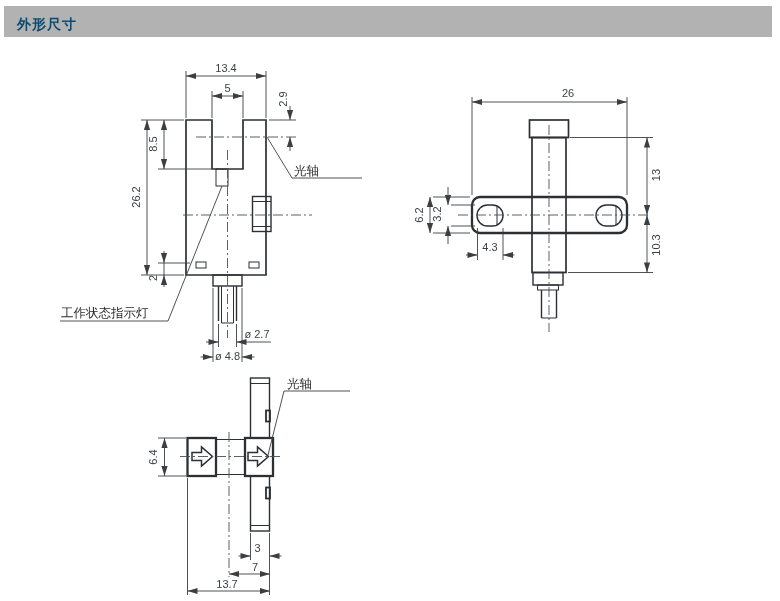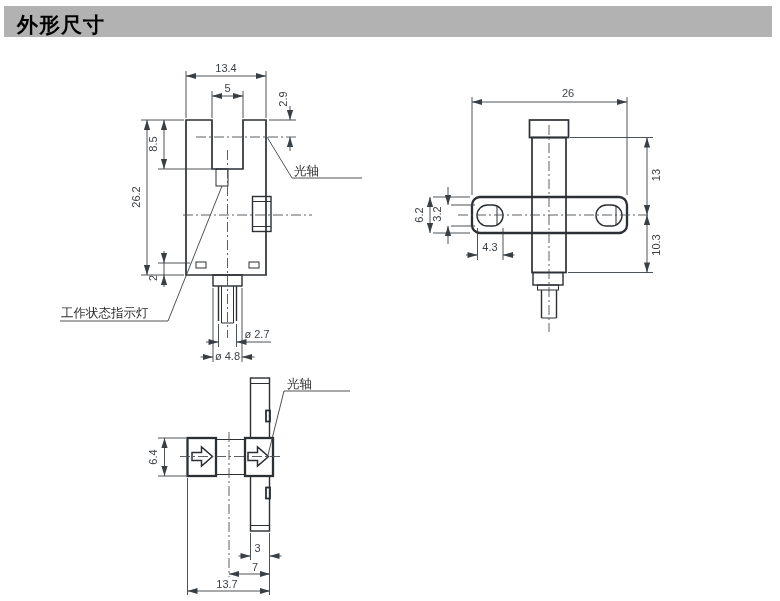--- a/index.html
+++ b/index.html
@@ -1,20 +1,20 @@
 <!DOCTYPE html>
 <html><head>
 <meta charset="utf-8">
 <style>
   html,body{margin:0;padding:0;background:#fff;}
   .page{position:relative;width:780px;height:601px;background:#ffffff;overflow:hidden;
         font-family:"Liberation Sans","DejaVu Sans",sans-serif;}
   .header-bar{position:absolute;left:4px;top:6px;width:768px;height:31px;background:#b2b2b2;}
-  .header-title{position:absolute;left:13px;top:8px;font-size:21px;font-weight:bold;color:#000000;
-        letter-spacing:1px;line-height:22px;}
+  .header-title{position:absolute;left:13px;top:8px;font-size:14px;font-weight:bold;color:#0c4a6e;
+        letter-spacing:1px;line-height:22px;font-family:Liberation Mono, monospace;}
   svg{position:absolute;left:0;top:0;}
   
   .o  {stroke:#2c3034;stroke-width:1.7;fill:none;}           
   .o2 {stroke:#2c3034;stroke-width:2.3;fill:none;}           
   .o15{stroke:#2c3034;stroke-width:1.4;fill:none;}           
   .t  {stroke:#2c3034;stroke-width:1;fill:none;}             
   .d  {stroke:#3a3f44;stroke-width:0.9;fill:none;}           
   .c  {stroke:#4a4f54;stroke-width:0.9;fill:none;stroke-dasharray:10 3 2 3;} 
   .aw {stroke:#2c3034;stroke-width:1.5;fill:#ffffff;}        
   .notch{stroke:#2c3034;stroke-width:1.8;fill:none;}

